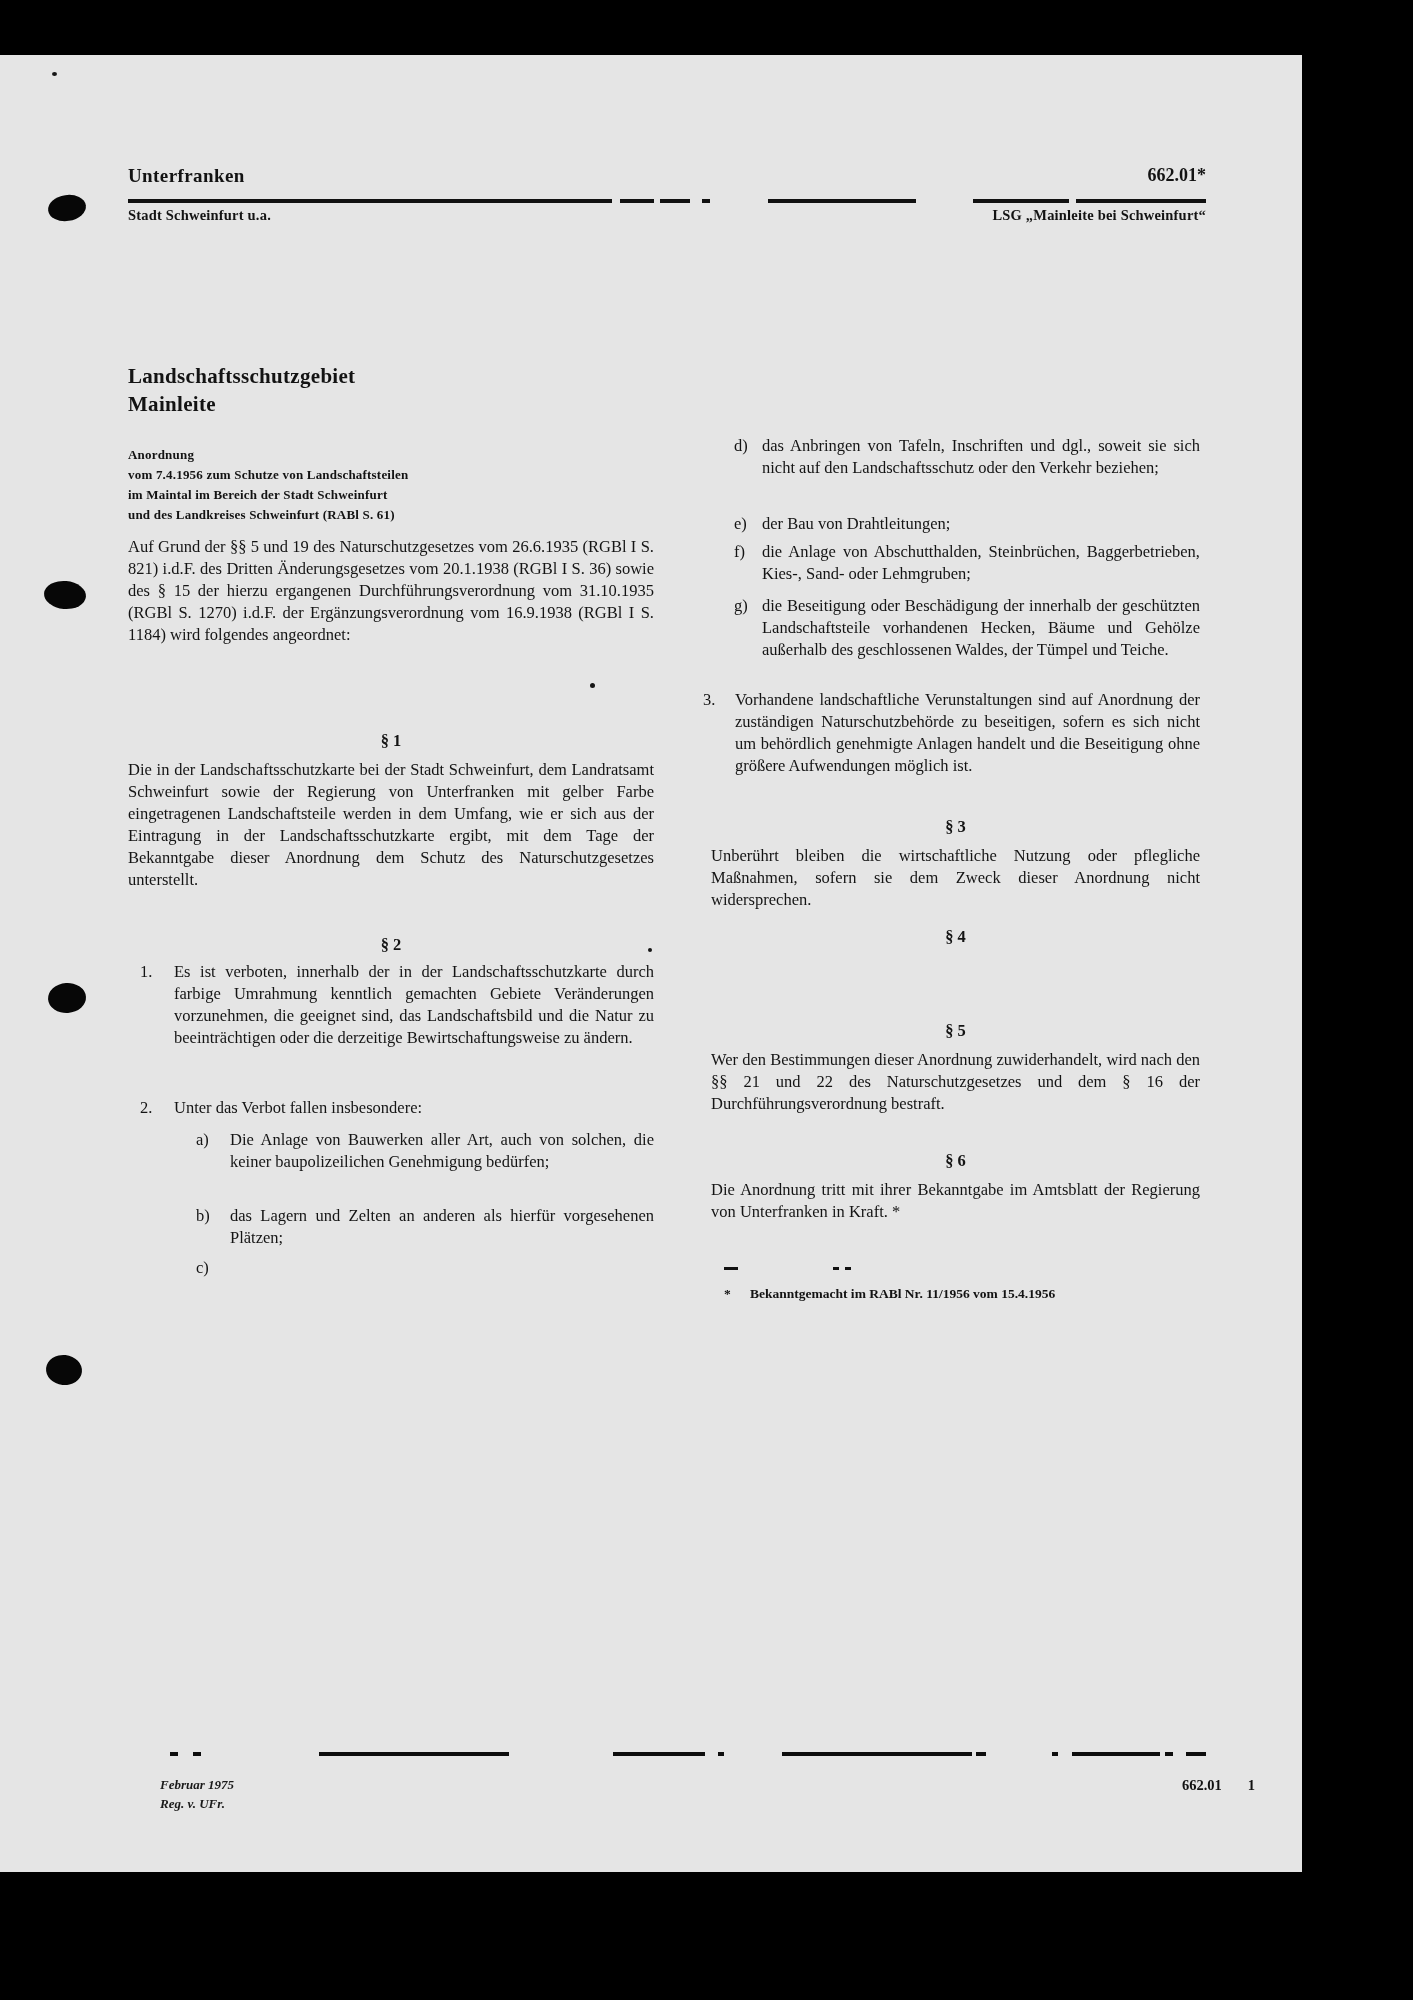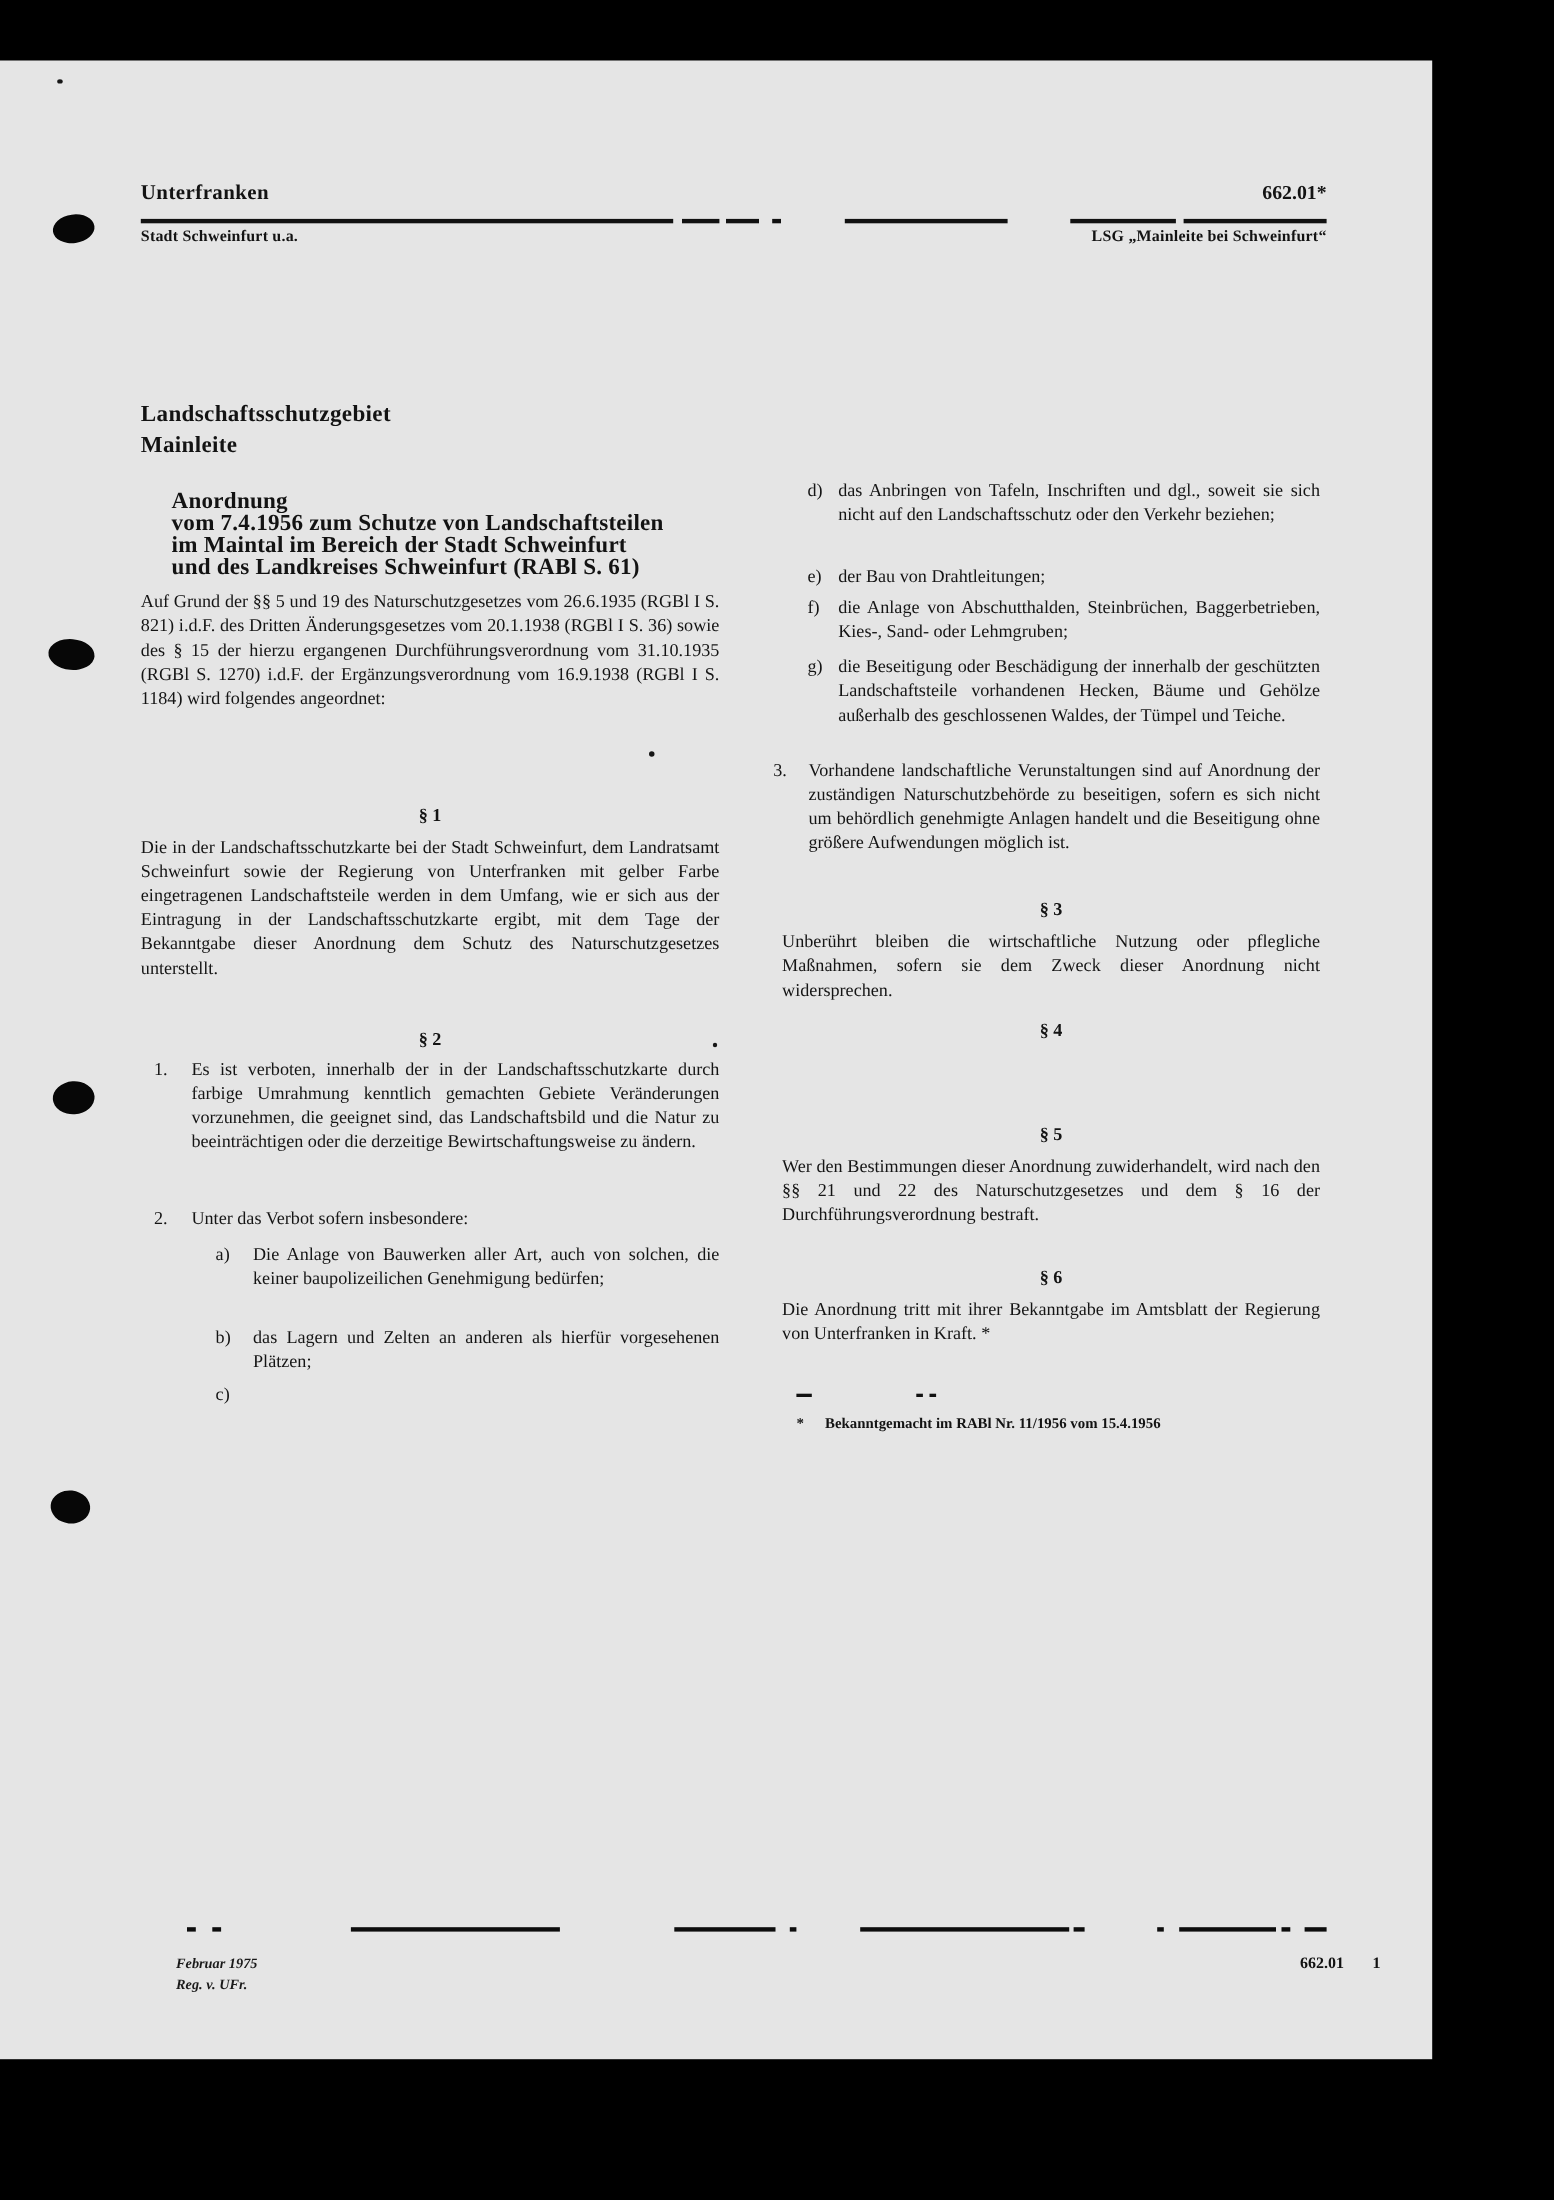--- a/index.html
+++ b/index.html
@@ -12,21 +12,21 @@
   .page{
     position:absolute;left:0;top:55px;width:1302px;height:1817px;
     background:#e5e5e5;
   }
   .abs{position:absolute;color:#131313;}
   .hdr-region{font-size:19px;font-weight:bold;letter-spacing:0.4px;}
   .hdr-code{font-size:18px;font-weight:bold;text-align:right;}
   .subhead{font-size:14.5px;font-weight:bold;letter-spacing:0.2px;}
   .rule{position:absolute;height:4px;background:#111;}
   .doc-title{font-size:21px;font-weight:bold;line-height:28px;letter-spacing:0.3px;}
-  .decree{font-size:21px;font-weight:bold;line-height:20px;letter-spacing:0.2px;margin-left:28px;}
+  .decree{font-size:13px;font-weight:bold;line-height:20px;letter-spacing:0.2px;}
   .body-text{font-size:16.5px;line-height:22px;text-align:justify;color:#141414;}
   .sec-head{font-size:16.5px;font-weight:bold;text-align:center;color:#141414;}
   .item{padding-left:34px;}
   .item .marker{position:absolute;left:0;top:0;}
   .footnote{font-size:13.5px;line-height:17px;font-weight:bold;padding-left:28px;}
   .footnote .marker{position:absolute;left:2px;top:0;}
   .fnrule{position:absolute;height:3px;background:#111;}
   .footer-left{font-size:13px;font-style:italic;font-weight:bold;line-height:19px;color:#1a1a1a;}
   .footer-right{font-size:14.5px;font-weight:bold;text-align:right;color:#111;}
   .footer-right .pgnum{margin-left:26px;}
@@ -73,21 +73,21 @@
 
     <div class="abs sec-head" style="left:128px;top:880px;width:526px;">§ 2</div>
 
     <div class="abs body-text item" style="left:140px;top:906px;width:480px;">
       <span class="marker">1.</span>
       <span>Es ist verboten, innerhalb der in der Landschaftsschutzkarte durch farbige Umrahmung kenntlich gemachten Gebiete Veränderungen vorzunehmen, die geeignet sind, das Landschaftsbild und die Natur zu beeinträchtigen oder die derzeitige Bewirtschaftungsweise zu ändern.</span>
     </div>
 
     <div class="abs body-text item" style="left:140px;top:1042px;width:480px;text-align:left;">
       <span class="marker">2.</span>
-      <span>Unter das Verbot sofern insbesondere:</span>
+      <span>Unter das Verbot fallen insbesondere:</span>
     </div>
 
     <div class="abs body-text item" style="left:196px;top:1074px;width:424px;">
       <span class="marker">a)</span>
       <span>Die Anlage von Bauwerken aller Art, auch von solchen, die keiner baupolizeilichen Genehmigung bedürfen;</span>
     </div>
 
     <div class="abs body-text item" style="left:196px;top:1150px;width:424px;">
       <span class="marker">b)</span>
       <span>das Lagern und Zelten an anderen als hierfür vorgesehenen Plätzen;</span>

